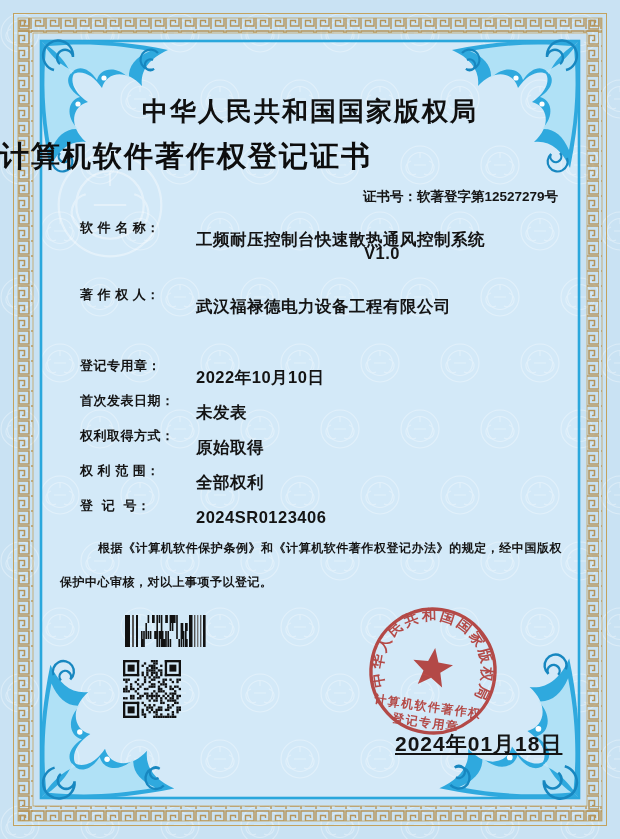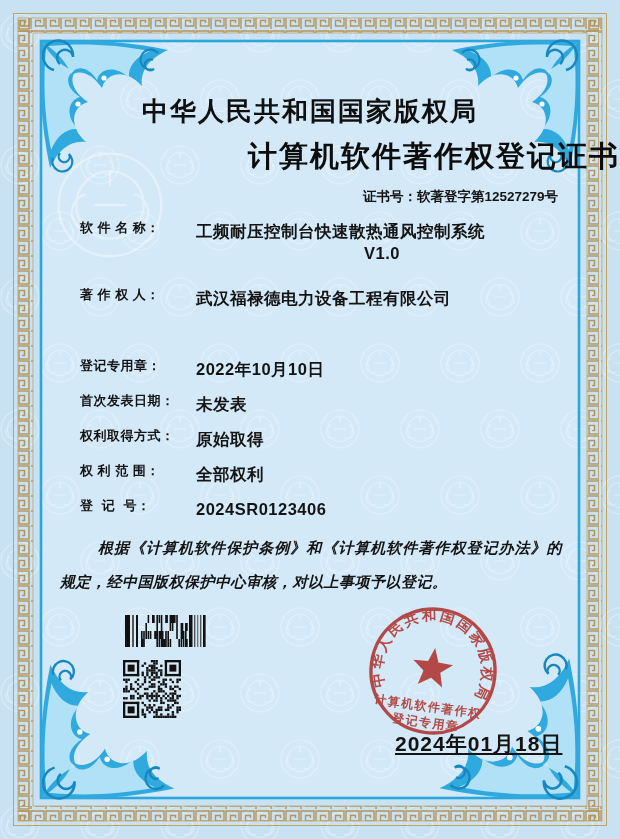--- a/index.html
+++ b/index.html
@@ -13,45 +13,45 @@
   }
   .bg-svg,.seal-svg{position:absolute;left:0;top:0;pointer-events:none;}
   .content{position:absolute;left:0;top:0;width:620px;height:839px;}
   .issuer{
     position:absolute;top:94px;left:0;width:100%;
     text-align:center;font-family:"Liberation Serif","DejaVu Serif",serif;
     font-size:26px;font-weight:bold;letter-spacing:2px;color:#101010;
   }
   .cert-title{
     position:absolute;top:137px;left:0;width:100%;
-    text-align:right;font-family:"Liberation Serif","DejaVu Serif",serif;
+    text-align:left;font-family:"Liberation Serif","DejaVu Serif",serif;
     font-size:29px;font-weight:bold;letter-spacing:2px;color:#0d0d0d;
   }
   .certno{
     position:absolute;top:188px;right:62px;
     font-size:13.5px;font-weight:bold;white-space:pre;
   }
   .certno .num{}
   .frow{position:absolute;left:0;width:100%;height:26px;}
   .flabel{
     position:absolute;left:80px;top:0;
     font-size:13px;font-weight:bold;white-space:pre;letter-spacing:.5px;
   }
   .fvalue{
-    position:absolute;left:196px;top:0;width:372px;
+    position:absolute;left:196px;top:8px;width:372px;
     font-size:16.5px;font-weight:bold;line-height:25px;letter-spacing:.5px;
   }
   .fvalue2{
     position:absolute;left:196px;top:25px;width:372px;
     font-size:16.5px;font-weight:bold;letter-spacing:.5px;text-align:center;
   }
   .statement{
     position:absolute;left:60px;top:531px;width:502px;
-    font-size:15px;font-weight:bold;line-height:34px;
-    text-indent:38px;text-align:justify;letter-spacing:.5px;font-style:italic;
+    font-size:12px;font-weight:bold;line-height:34px;
+    text-indent:38px;text-align:justify;letter-spacing:.5px;
   }
   .issue-date{
     position:absolute;left:395px;top:730px;
     font-size:21px;font-weight:bold;letter-spacing:1px;text-decoration:underline;
   }
   .barcode{position:absolute;left:125px;top:615px;}
   .qrcode{position:absolute;left:123px;top:660px;}
 </style>
 </head>
 <body>

